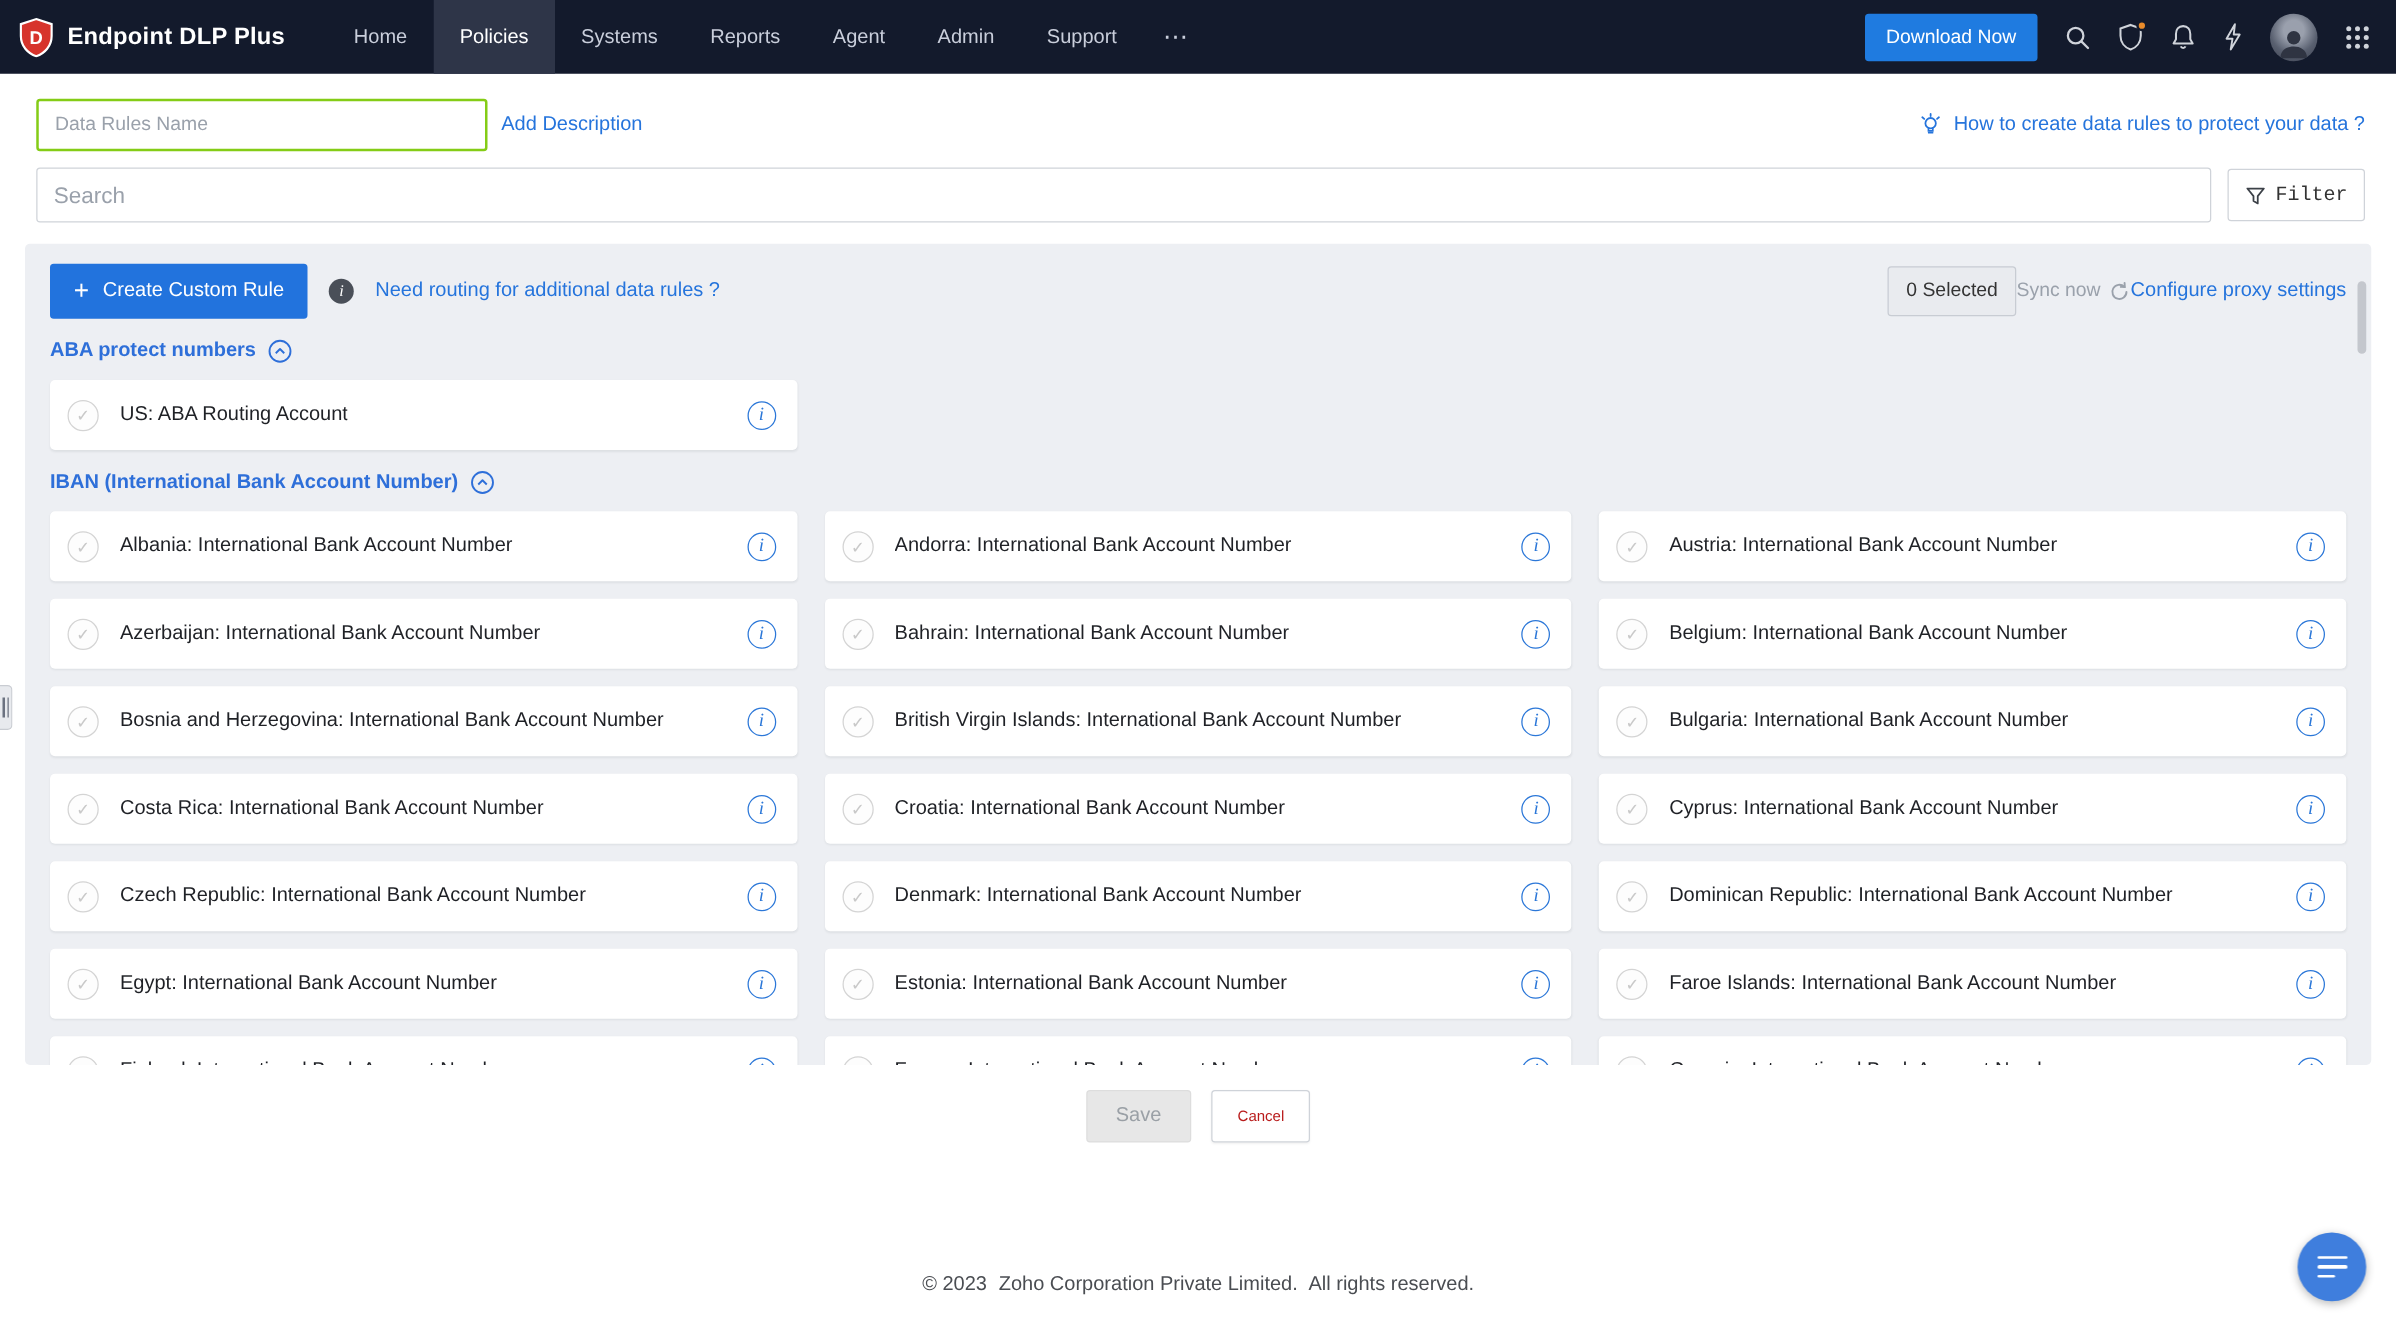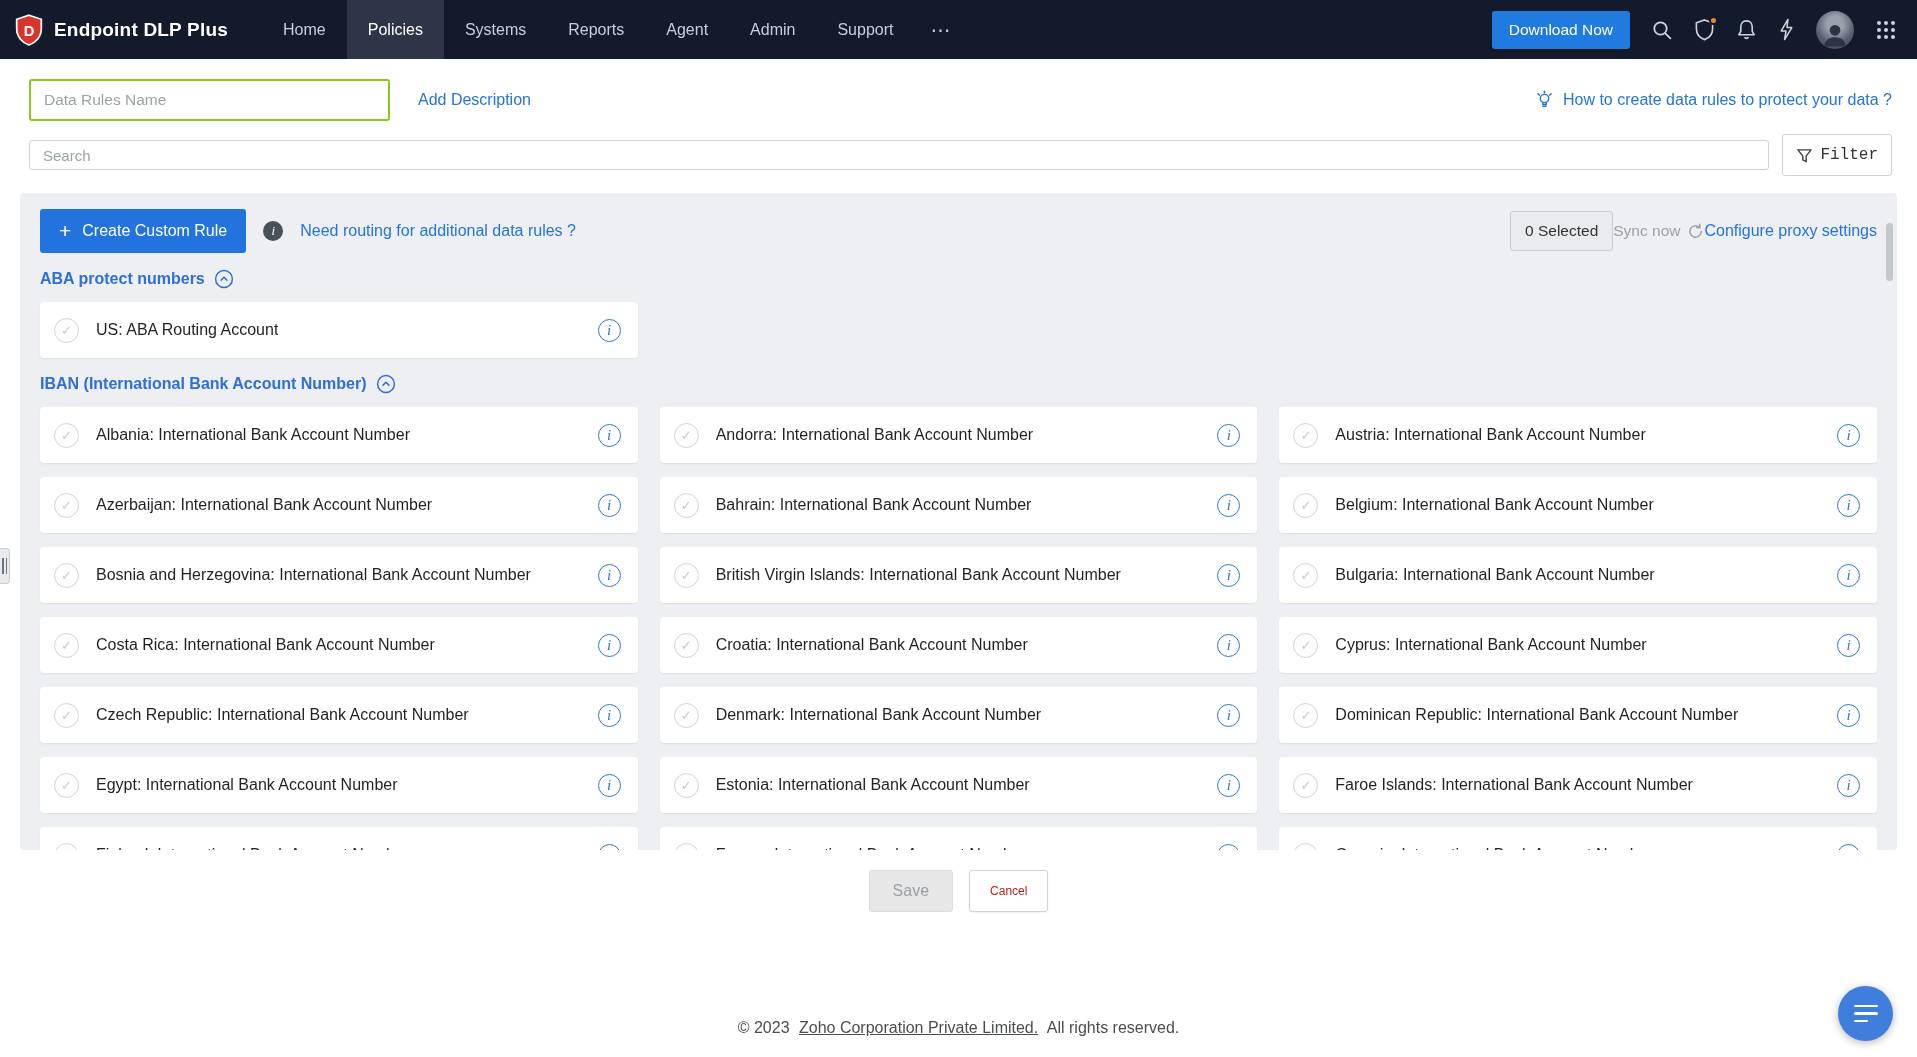--- a/index.html
+++ b/index.html
@@ -20,25 +20,25 @@
   .badge-dot{position:absolute;top:-2px;right:-3px;width:9px;height:9px;border-radius:50%;background:#e98b2a;border:2px solid #131a2c}
   .avatar{width:38px;height:38px;border-radius:50%;background:radial-gradient(circle at 50% 35%,#9aa0ad 0 26%,#596070 60%,#3c4150 100%);overflow:hidden;display:flex;align-items:flex-end;justify-content:center;cursor:pointer}
 
   
   .row1{display:flex;align-items:center;padding:20px 25px 0 29px}
   .row2{display:flex;align-items:center;padding:13px 25px 0 29px}
   input{font-family:inherit}
   .input-name{width:361px;height:42px;border:2px solid #84cc16;border-radius:3px;padding:0 13px;font-size:15.5px;color:#333;outline:none}
   input::placeholder{color:#9aa1ab}
   .link{color:#2574dc;font-size:16px;cursor:pointer;text-decoration:none;white-space:nowrap}
-  .add-desc{margin-left:28px}
+  .add-desc{margin-left:11px}
   .help-link{margin-left:auto;display:flex;align-items:center;gap:9px;font-size:16px}
   .dropdown{width:222px;height:42px;border:1px solid #cfd3d9;border-radius:3px;display:flex;align-items:center;padding:0 13px;font-size:16px;color:#333;background:#fff;margin-right:13px;cursor:pointer}
   .caret{margin-left:auto;width:0;height:0;border-left:5px solid transparent;border-right:5px solid transparent;border-top:6px solid #8a8f98}
-  .search-input{flex:1;height:30px;border:1px solid #cfd3d9;border-radius:3px;padding:0 13px;font-size:15px;color:#333;outline:none;margin-right:13px}
+  .search-input{flex:1;height:44px;border:1px solid #cfd3d9;border-radius:3px;padding:0 13px;font-size:18px;color:#333;outline:none;margin-right:13px}
   .filter-btn{height:42px;display:flex;align-items:center;gap:7px;padding:0 13px;border:1px solid #cfd3d9;background:#fff;border-radius:3px;font-size:16px;color:#333;cursor:pointer;font-family:Liberation Mono, monospace}
 
   
   .panel{margin:17px 20px 0 20px;background:#edeff3;border-radius:4px;height:657px;padding:16px 20px 0 20px;position:relative;overflow:hidden;flex:0 0 auto}
   .panel-toolbar{display:flex;align-items:center;gap:17px;margin-bottom:8px}
   .btn-create{background:#2273dd;color:#fff;border:none;border-radius:3px;height:44px;padding:0 19px;font-size:16px;display:flex;align-items:center;gap:11px;font-family:inherit;cursor:pointer}
   .plus{font-size:21px;font-weight:400;line-height:1;margin-top:-2px}
   .mini-info{width:20px;height:20px;border-radius:50%;background:#4a4f58;color:#fff;font-style:italic;font-family:"Liberation Serif",serif;font-size:13px;display:flex;align-items:center;justify-content:center;cursor:pointer;flex:0 0 auto}
   .toolbar-right{margin-left:auto;display:flex;align-items:center;}
   .selected-badge{background:#e9ebef;border:1px solid #c8ccd3;border-radius:3px;padding:10px 14px;font-size:15.5px;color:#333;cursor:pointer}
@@ -52,21 +52,21 @@
   .check{width:25px;height:25px;border:1.5px solid #d4d4d4;border-radius:50%;color:#c9c9c9;display:flex;align-items:center;justify-content:center;font-size:13px;margin-right:17px;flex:0 0 auto;background:#fdfdfd}
   .rule-label{font-size:16px;color:#1f2126;white-space:nowrap;overflow:hidden;text-overflow:ellipsis}
   .info-badge{margin-left:auto;width:23px;height:23px;border:1.4px solid #2b77d8;border-radius:50%;color:#2b77d8;font-family:"Liberation Serif",serif;font-style:italic;font-size:15px;display:flex;align-items:center;justify-content:center;flex:0 0 auto;cursor:pointer}
   .panel-scroll{position:absolute;right:4px;top:30px;width:7px;height:58px;border-radius:4px;background:#c4c7cd;cursor:pointer}
 
   
   .actions{display:flex;justify-content:center;gap:16px;margin-top:20px}
   .btn-save{background:#e7e7e7;color:#9aa0a6;border:1px solid #dddddd;border-radius:3px;padding:11px 23px;font-size:16px;font-family:inherit;cursor:pointer}
   .btn-cancel{background:#fff;color:#b91c1c;border:1px solid #cfd3d9;border-radius:3px;padding:11px 20px;font-size:12px;font-family:inherit;cursor:pointer;box-shadow:0 1px 2px rgba(0,0,0,.06)}
   .footer{margin-top:auto;text-align:center;padding-bottom:20px;font-size:16px;color:#4a4d52}
-  .company{text-decoration:underline;margin:0 5px;cursor:pointer}
+  .company{margin:0 5px;cursor:pointer}
 
   .fab{position:fixed;right:24px;bottom:16px;width:55px;height:55px;border-radius:50%;background:#3f7edd;display:flex;align-items:center;justify-content:center;box-shadow:0 2px 8px rgba(0,0,0,.28);cursor:pointer}
   .fab-lines{width:24px;display:flex;flex-direction:column;gap:5px}
   .fab-lines .bar{height:2.6px;background:#fff;border-radius:2px}
   .fab-lines .bar:nth-child(3){width:60%}
 
   .left-handle{position:fixed;left:0;top:548px;width:10px;height:36px;background:#e8eaee;border:1px solid #c9ccd2;border-left:none;border-radius:0 4px 4px 0;display:flex;align-items:center;justify-content:center;gap:2px;cursor:pointer}
   .left-handle i{display:block;width:1.5px;height:16px;background:#6b7280}
 </style>
 </head>

